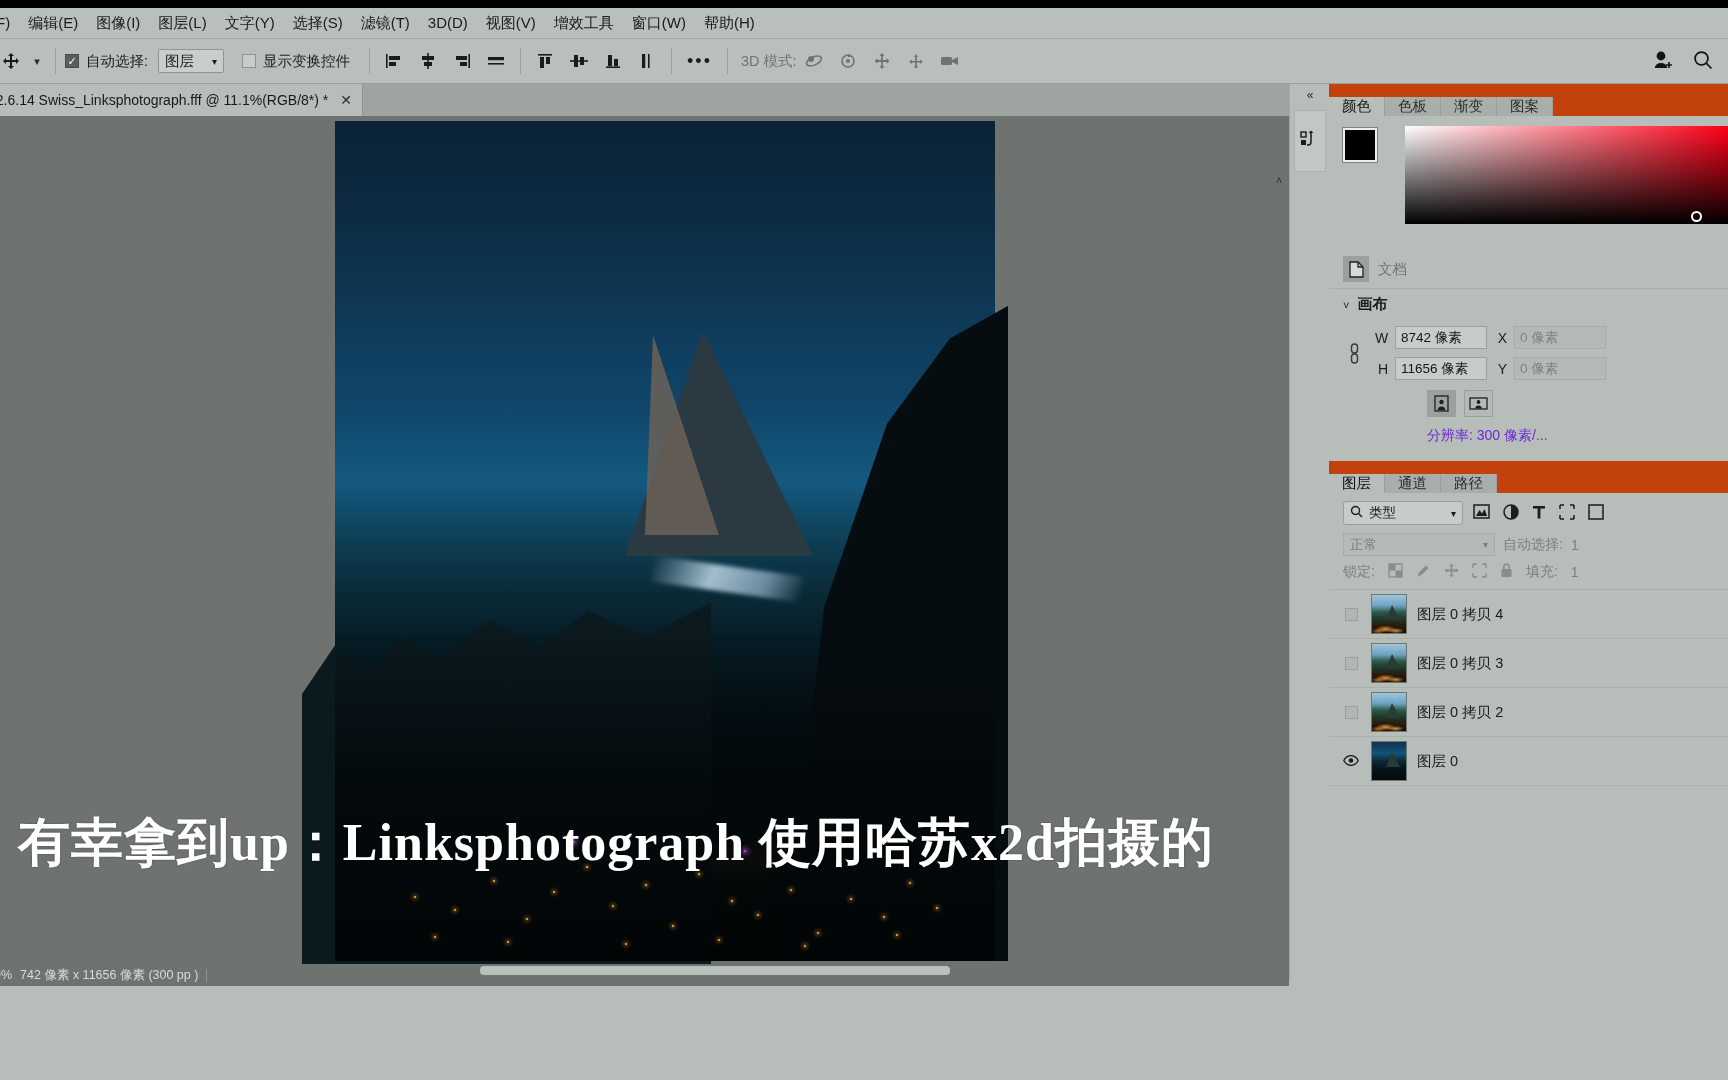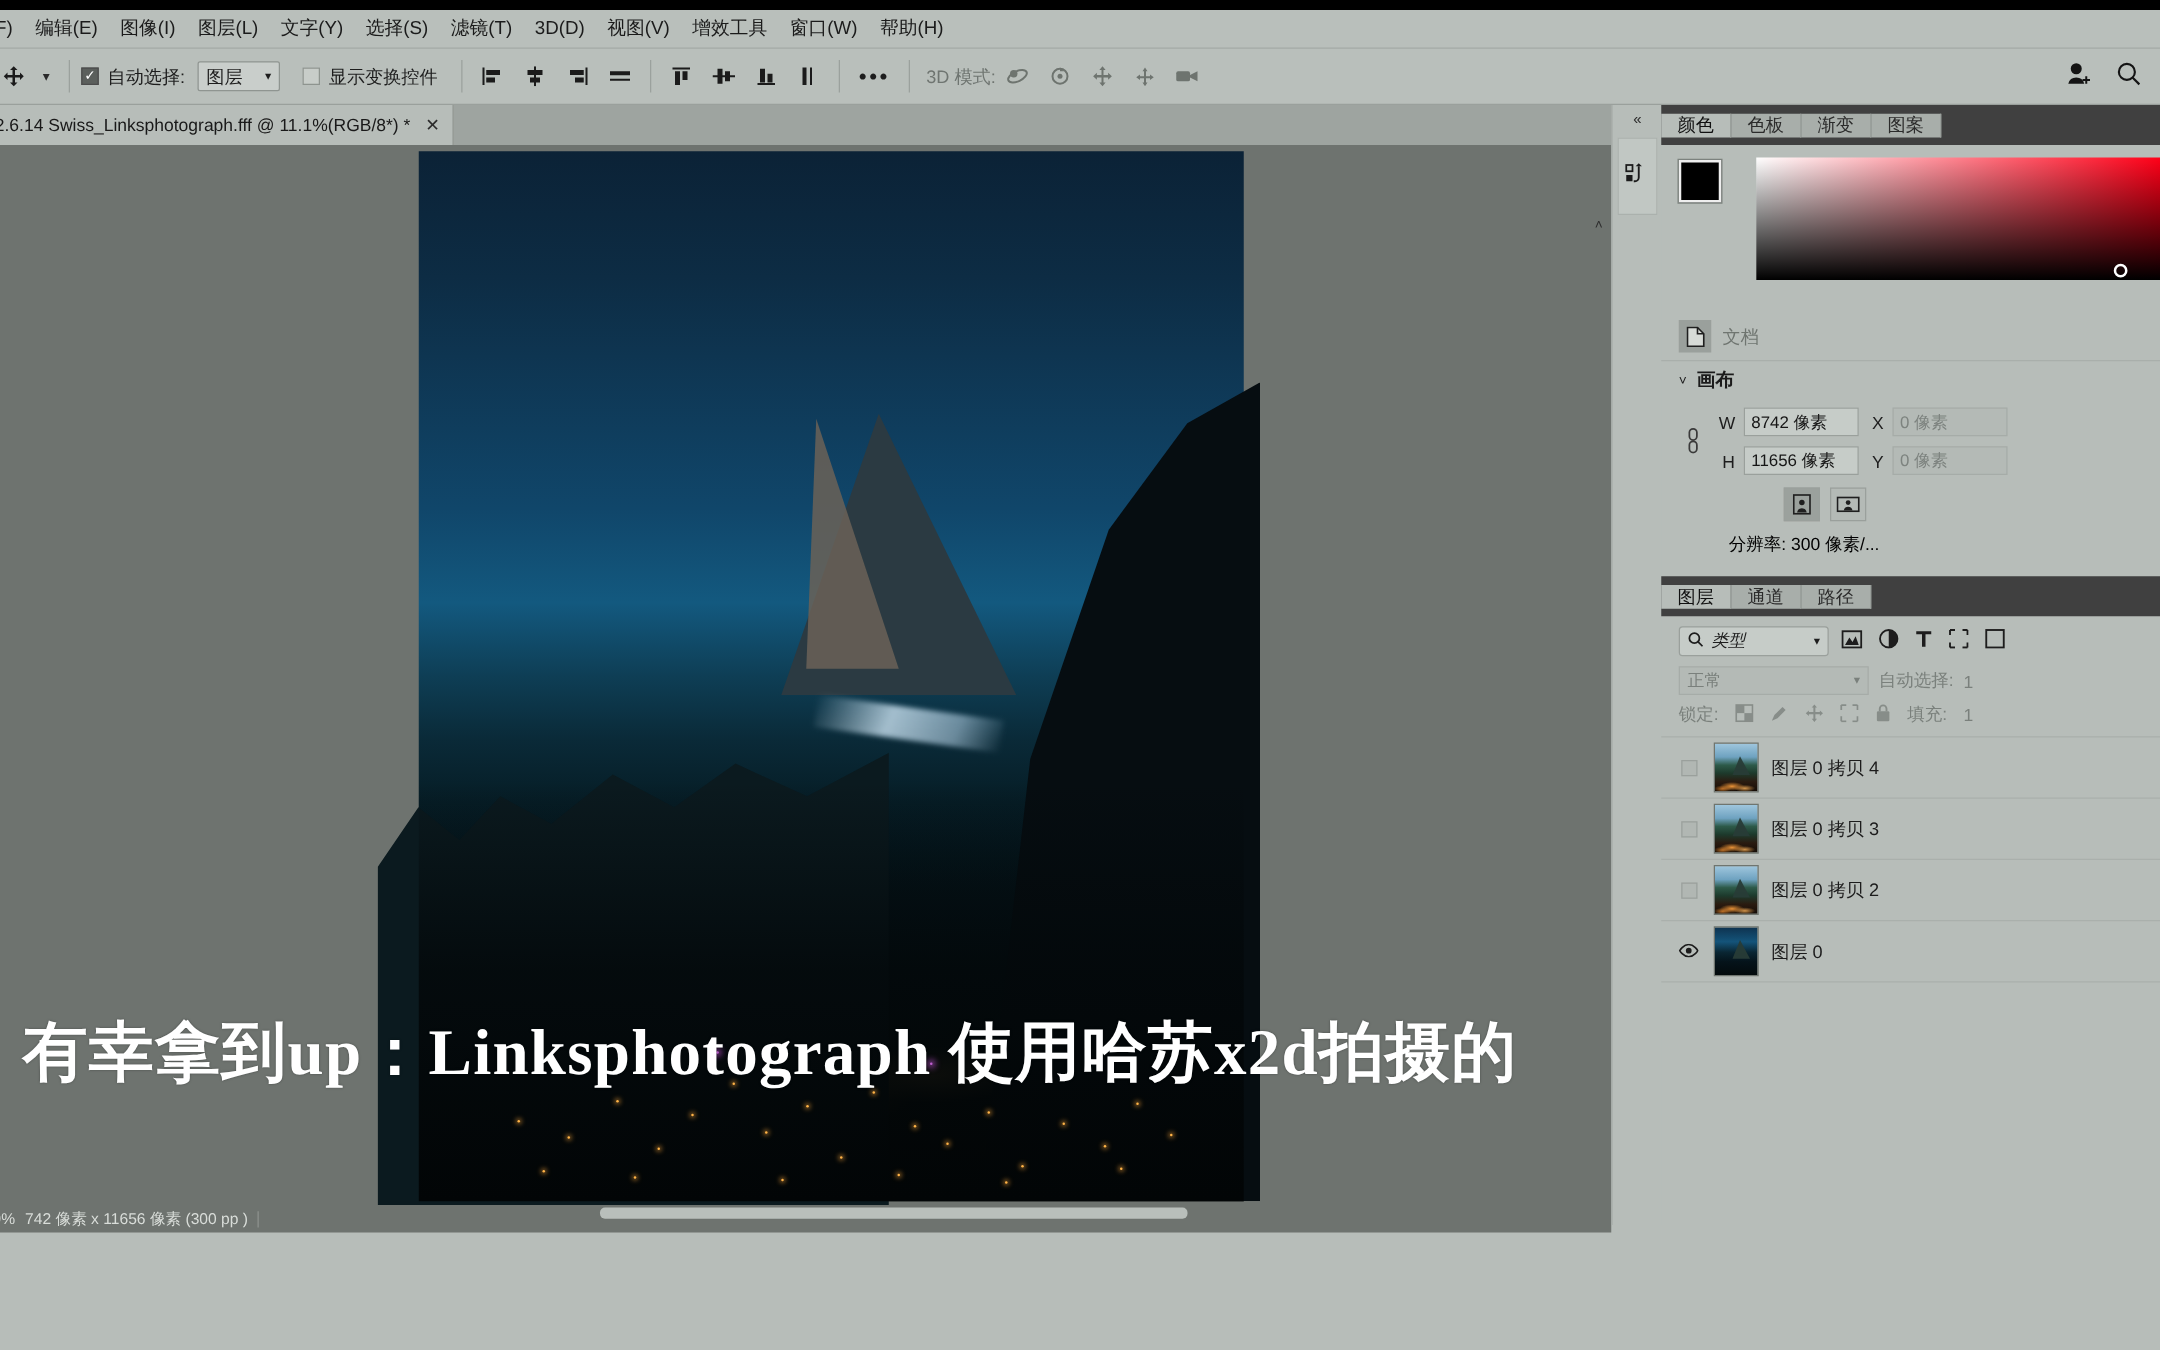--- a/index.html
+++ b/index.html
@@ -204,22 +204,22 @@
     position: absolute; left: 1272px; top: 170px; width: 14px; height: 20px;
     display:flex; align-items:center; justify-content:center; font-size: 11px; color: #2d2d2d;
   }
 
   .dock {
     position: absolute; left: 1329px; top: 84px; width: 399px; height: 896px;
     background: #b7bdb9;
   }
   .panel { background: #b7bdb9; }
   .tabrow {
-    display: flex; align-items: center; height: 32px;
-    background: #404040;
+    display: flex; align-items: flex-end; height: 32px;
+    background: #c2410c;
   }
   .ptab {
     padding: 0 13px; display: flex; align-items: center;
     font-size: 14.5px; color: #2b2b2b;
     background: #a8aeaa;
     border-right: 1px solid #9aa09c;
   }
   .ptab.active { background: #b7bdb9; color: #111; }
   .tabrow .filler { flex: 1; background: #a8aeaa; }
 
@@ -268,27 +268,27 @@
     display: flex; align-items: center; padding: 0 5px; font-size: 13.5px; color: #161616;
     overflow: hidden; white-space: nowrap;
   }
   .field.muted { color: #7d837f; background: #b4bab6; border-color:#a6aca8; }
   .orient-row { display:flex; gap: 8px; margin: 10px 0 0 84px; }
   .orient-btn {
     width: 29px; height: 27px; border: 1px solid #9aa09c; background: #b4bab6;
     display:flex; align-items:center; justify-content:center;
   }
   .orient-btn.active { background: #9ba19d; }
-  .res-line { margin: 10px 0 12px 40px; font-size: 14px; color: #000000; }
+  .res-line { margin: 10px 0 12px 84px; font-size: 14px; color: #6d28d9; }
 
   
   .filter-row { display: flex; align-items: center; gap: 10px; padding: 8px 0 8px 14px; }
   .filter-select {
     width: 120px; height: 24px; background: #c6ccc8; border: 1px solid #9aa09c; border-radius: 3px;
-    display: flex; align-items: center; gap: 6px; padding: 0 6px; font-size: 13.5px; color: #1d1d1d; font-style: italic;
+    display: flex; align-items: center; gap: 6px; padding: 0 6px; font-size: 13.5px; color: #1d1d1d;
   }
   .filter-select .cv { margin-left: auto; font-size: 10px; }
   .filter-icons { display: flex; align-items: center; gap: 13px; font-size: 15px; color: #2a2a2a; }
   .blend-row {
     display: flex; align-items: center; gap: 8px; padding: 0 0 7px 14px;
     font-size: 14px; color: #7a807c;
   }
   .blend-select {
     width: 152px; height: 23px; background: #b4bab6; border: 1px solid #a6aca8;
     display:flex; align-items:center; padding: 0 6px; font-size: 13.5px; color:#7a807c;

